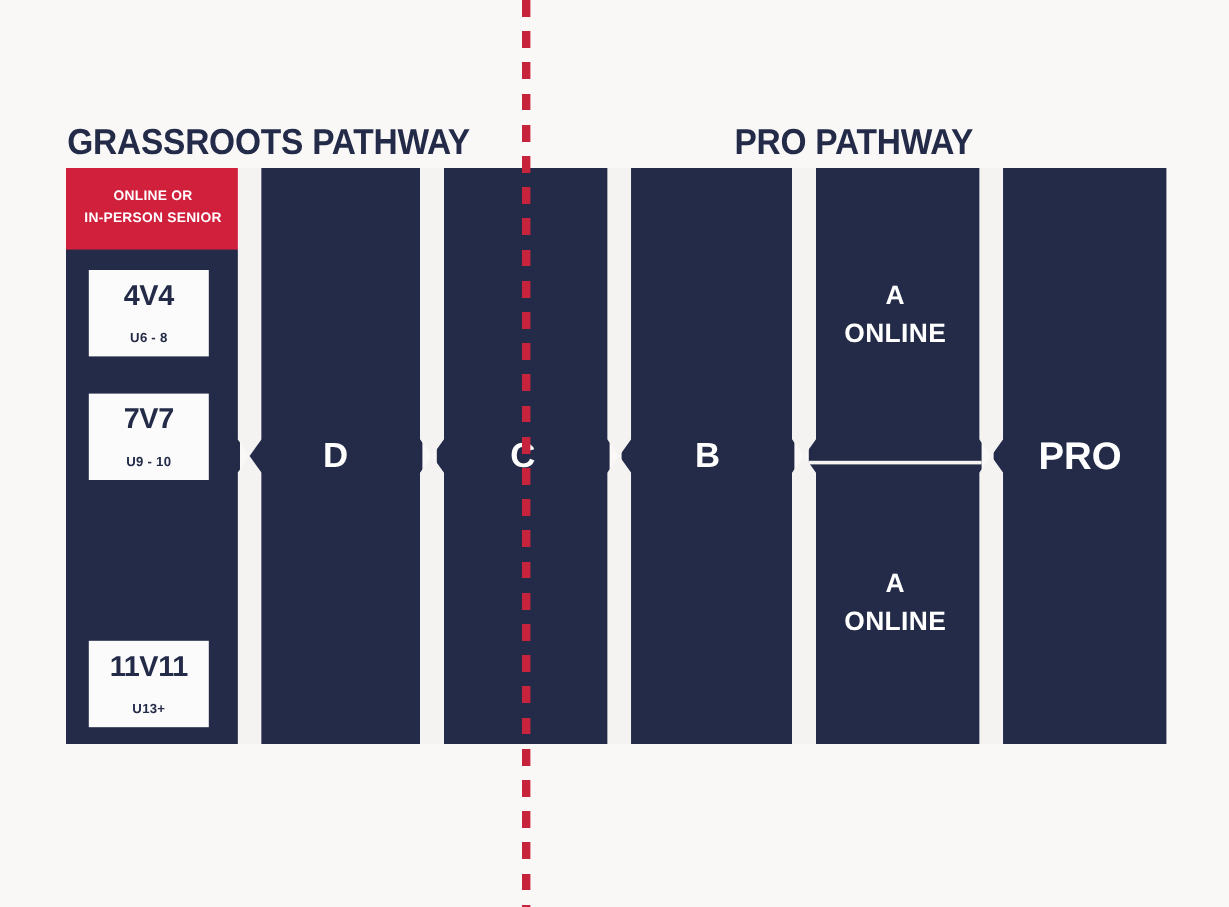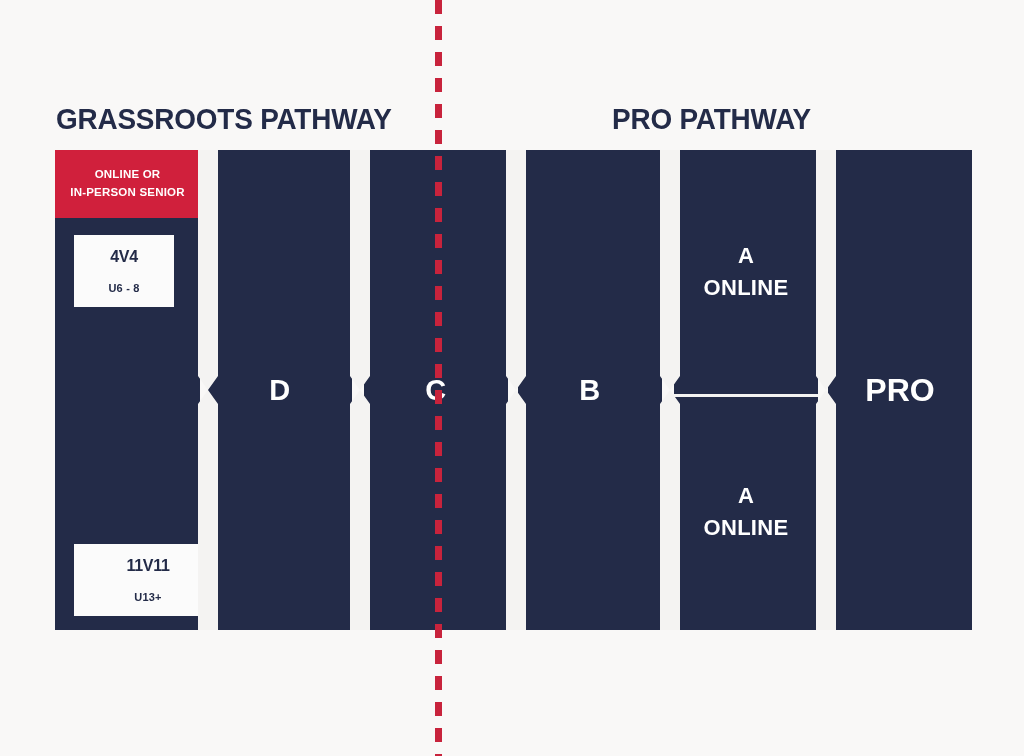--- a/index.html
+++ b/index.html
@@ -44,21 +44,21 @@
     transform: scaleX(0.93);
     transform-origin: left center;
   }
   .heading-grassroots { left: 56px; top: 104px; }
   .heading-pro { left: 612px; top: 104px; }
 
   
   .band {
     position: absolute;
     left: 0;
-    top: 150px;
+    top: 140px;
     width: 1024px;
     height: 346px;
   }
   .col {
     position: absolute;
     top: 0;
     height: 480px;
     background: #232b48;
   }
   .col-grassroots { left: 55px;  width: 145px; }
@@ -113,37 +113,37 @@
     height: 72px;
     background: #fbfbfb;
     display: flex;
     flex-direction: column;
     align-items: center;
     justify-content: center;
   }
   .age-box .fmt {
     color: #232b48;
     font-weight: 800;
-    font-size: 16px;
+    font-size: 24px;
     line-height: 1;
     letter-spacing: -0.3px;
     text-align: center;
   }
   .age-box .age {
     color: #232b48;
     font-weight: 800;
     font-size: 11px;
     line-height: 1;
     margin-top: 18px;
     letter-spacing: 0.2px;
   }
   .age-box-0 { top: 85px; }
   .age-box-1 { top: 188px; }
   .age-box-2 { top: 291px; }
-  .age-box-3 { top: 394px; padding-left: 24px; }
+  .age-box-3 { top: 394px; }
 
   
   .a-cell {
     position: absolute;
     left: 0;
     width: 100%;
     display: flex;
     flex-direction: column;
     align-items: center;
     justify-content: center;
@@ -195,20 +195,24 @@
     <div class="courses-badge">
       <span>ONLINE OR</span>
       <span>IN-PERSON SENIOR</span>
     </div>
 
     <div class="age-box age-box-0">
       <div class="fmt">4V4</div>
       <div class="age">U6 - 8</div>
     </div>
 
+    <div class="age-box age-box-1">
+      <div class="fmt">7V7</div>
+      <div class="age">U9 - 10</div>
+    </div>
 
 
     <div class="age-box age-box-3">
       <div class="fmt">11V11</div>
       <div class="age">U13+</div>
     </div>
   </div>
 
   <div class="col col-d">
     <div class="col-letter">D</div>

